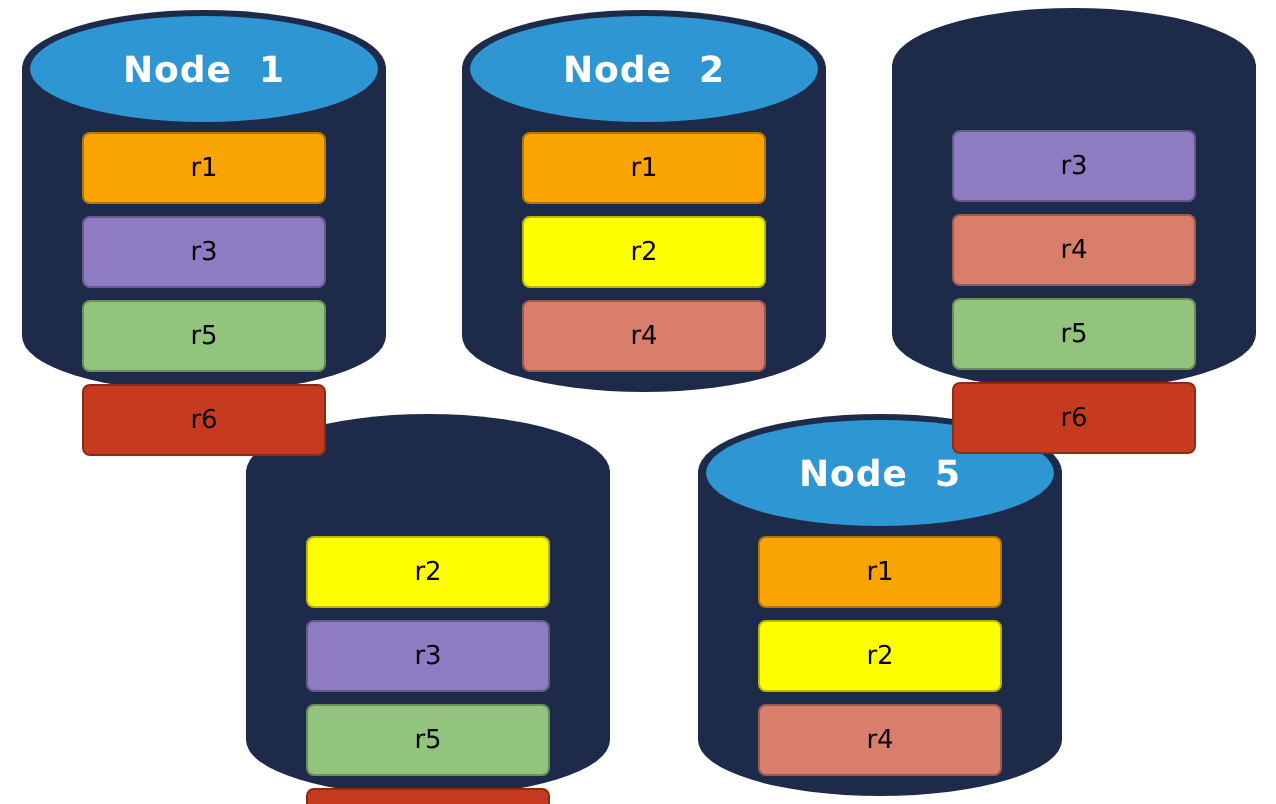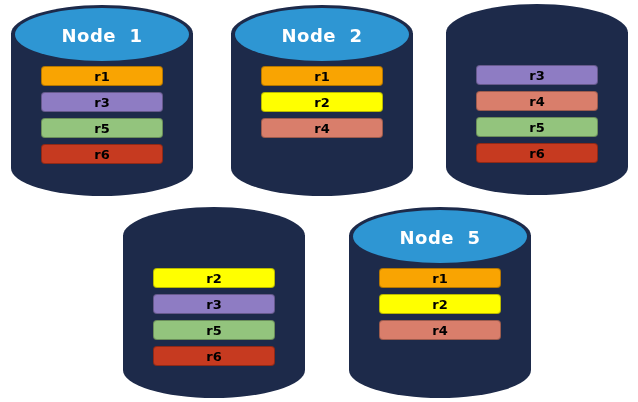--- a/index.html
+++ b/index.html
@@ -61,28 +61,28 @@
     position: absolute;
     top: 61px;
     left: 30px;
     right: 30px;
     display: flex;
     flex-direction: column;
     gap: 6px;
     z-index: 3;
   }
   .bar {
-    height: 20px;
+    height: 36px;
     border-radius: 4px;
     border: 1px solid rgba(0,0,0,0.28);
     box-sizing: border-box;
     display: flex;
     align-items: center;
     justify-content: center;
-    font-weight: bold;
+    font-weight: normal;
     font-size: 13px;
     color: var(--label-color);
     line-height: 1;
   }
   
   .node-pos-0 { left: 11px;  top: 5px; }
   .node-pos-1 { left: 231px; top: 5px; }
   .node-pos-2 { left: 446px; top: 4px; }
   .node-pos-3 { left: 123px; top: 207px; }
   .node-pos-4 { left: 349px; top: 207px; }

